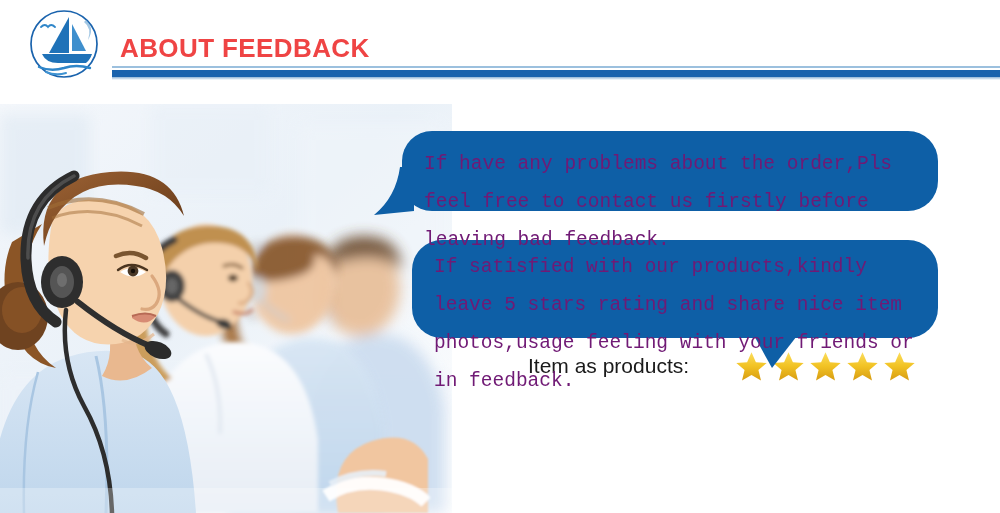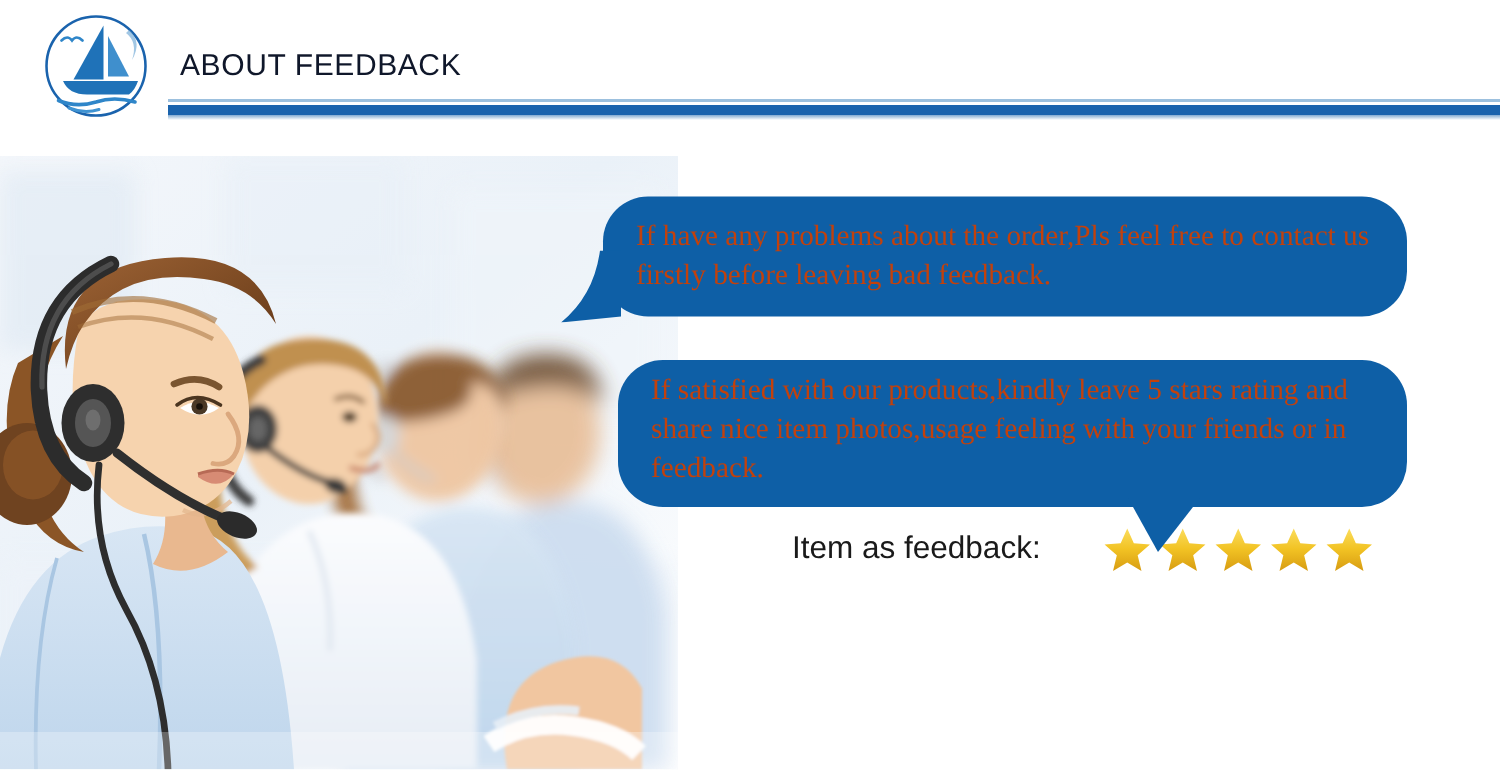--- a/index.html
+++ b/index.html
@@ -29,24 +29,24 @@
     position: absolute;
     left: 16px; top: 6px;
     width: 96px; height: 76px;
   }
   #logo svg { display: block; }
 
   #header-title {
     position: absolute;
     left: 120px;
     top: 33px;
-    font-size: 20px;
-    font-weight: normal;
+    font-size: 26px;
+    font-weight: bold;
     letter-spacing: 0.4px;
-    color: #0f172a;
+    color: #ef4444;
     font-family: "Liberation Sans", sans-serif;
     white-space: nowrap;
   }
   #header-rule-thin {
     position: absolute;
     left: 112px; top: 66px;
     width: 888px; height: 2px;
     background: #9cc0de;
   }
   #header-rule-thick {
@@ -68,24 +68,24 @@
     left: 0; top: 104px;
     width: 452px; height: 409px;
     overflow: hidden;
     background: #eef3f8;
   }
   #photo svg { display: block; }
 
   
   .bubble {
     position: absolute;
-    color: #c2410c;
-    font-family: Liberation Serif, serif;
+    color: #701a75;
+    font-family: Liberation Mono, monospace;
     font-size: 19.5px;
-    line-height: 26px;
+    line-height: 38px;
     box-sizing: border-box;
   }
   .bubble-body {
     position: absolute;
     left: 0; top: 0;
     width: 100%; height: 100%;
     background: #0e5fa6;
     border-radius: 30px;
   }
   .bubble-text {
@@ -333,21 +333,21 @@
       <svg width="48" height="36" viewBox="0 0 48 36" xmlns="http://www.w3.org/2000/svg">
         <path d="M0 0 L48 0 L20 36 Z" fill="#0e5fa6"></path>
       </svg>
     </div>
     <div class="bubble-text">If satisfied with our products,kindly leave 5 stars rating and share nice item photos,usage feeling with your friends or in feedback.</div>
   </div>
 
   <div id="ratings">
 
     <div class="rating-row">
-      <div class="rating-label">Item as feedback:</div>
+      <div class="rating-label">Item as products:</div>
       <div class="rating-stars">
         <svg class="star" viewBox="0 0 24 24">
             <defs>
               <linearGradient id="sg1" x1="0" y1="0" x2="0" y2="1">
                 <stop offset="0%" stop-color="#fbdd5e"></stop>
                 <stop offset="48%" stop-color="#f2c324"></stop>
                 <stop offset="100%" stop-color="#d79c12"></stop>
               </linearGradient>
             </defs>
             <path d="M12 1.6l3.1 7.0 7.6.6-5.8 5.0 1.8 7.4L12 17.6 5.3 21.6l1.8-7.4L1.3 9.2l7.6-.6z" fill="url(#sg1)"></path>

